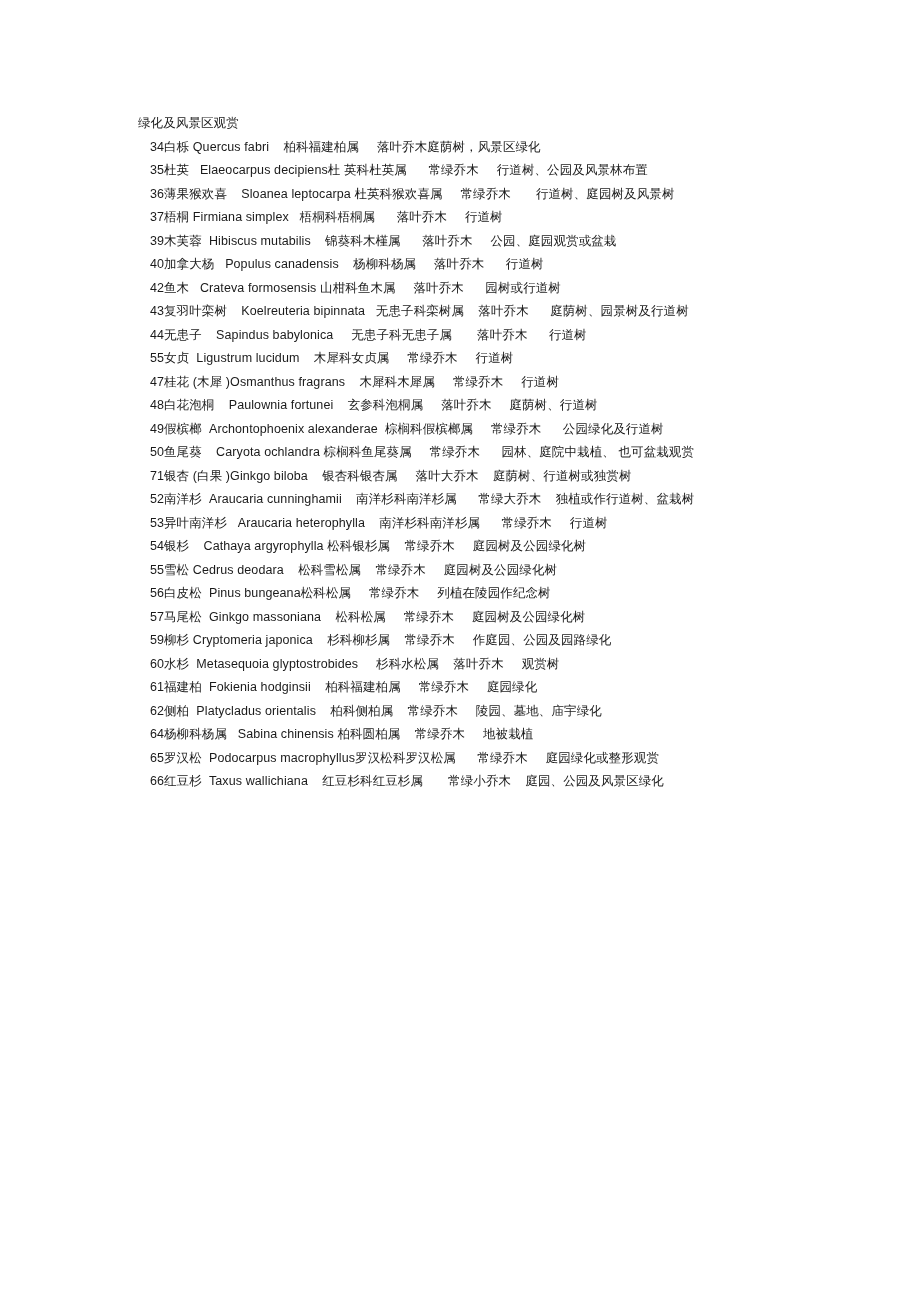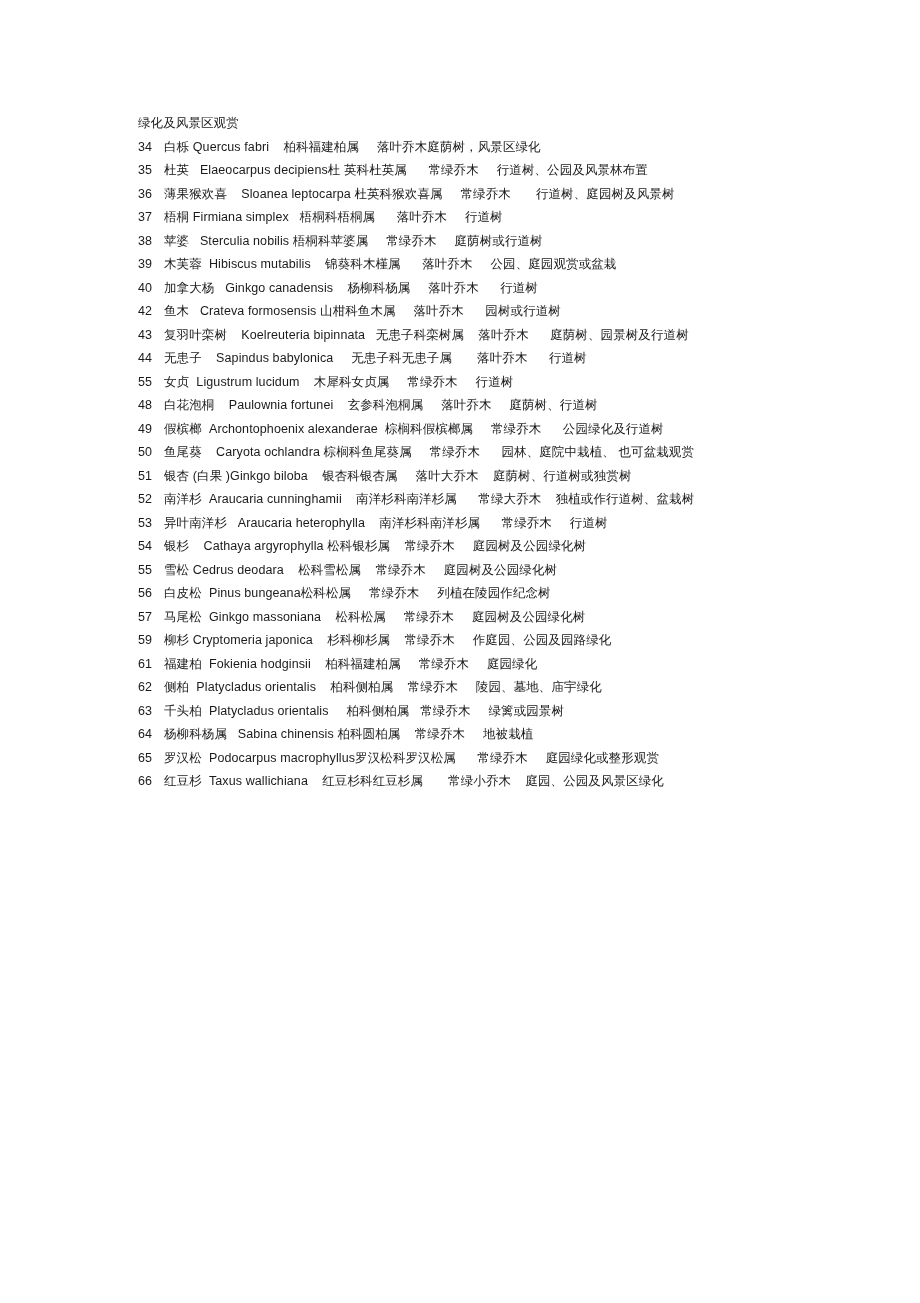--- a/index.html
+++ b/index.html
@@ -34,20 +34,21 @@
     line-height: 23.5px;
     margin: 0;
     white-space: pre-wrap;
     letter-spacing: 0.1px;
     text-indent: 0;
   }
   .entry .num {
     display: inline-block;
     width: 26px;
     white-space: pre;
+    text-align: right;
   }
   .entry .cn {
     white-space: pre;
   }
   .entry .lat {
     white-space: pre;
   }
   .entry .fam {
     white-space: pre;
   }
@@ -62,39 +63,39 @@
 <body>
 
 <div class="page">
   <div class="content">
     <div class="cont-line">绿化及风景区观赏</div>
     <div id="entry-list">
         <div class="entry"><span class="num">34</span><span class="cn">白栎</span><span style="white-space: pre;"> </span><span class="lat">Quercus fabri</span><span style="white-space: pre;">    </span><span class="fam">柏科福建柏属</span><span style="white-space: pre;">     </span><span class="type">落叶乔木</span><span style="white-space: pre;"></span><span class="use">庭荫树，风景区绿化</span></div>
         <div class="entry"><span class="num">35</span><span class="cn">杜英</span><span style="white-space: pre;">   </span><span class="lat">Elaeocarpus decipiens</span><span style="white-space: pre;"></span><span class="fam">杜 英科杜英属</span><span style="white-space: pre;">      </span><span class="type">常绿乔木</span><span style="white-space: pre;">     </span><span class="use">行道树、公园及风景林布置</span></div>
         <div class="entry"><span class="num">36</span><span class="cn">薄果猴欢喜</span><span style="white-space: pre;">    </span><span class="lat">Sloanea leptocarpa</span><span style="white-space: pre;"> </span><span class="fam">杜英科猴欢喜属</span><span style="white-space: pre;">     </span><span class="type">常绿乔木</span><span style="white-space: pre;">       </span><span class="use">行道树、庭园树及风景树</span></div>
         <div class="entry"><span class="num">37</span><span class="cn">梧桐</span><span style="white-space: pre;"> </span><span class="lat">Firmiana simplex</span><span style="white-space: pre;">   </span><span class="fam">梧桐科梧桐属</span><span style="white-space: pre;">      </span><span class="type">落叶乔木</span><span style="white-space: pre;">     </span><span class="use">行道树</span></div>
-        <div class="entry"><span class="num">38</span><span class="cn">苹婆</span><span style="white-space: pre;">   </span><span class="lat">Sterculia nobilis</span><span style="white-space: pre;"> </span><span class="fam">梧桐科苹婆属</span><span style="white-space: pre;">     </span><span class="type">常绿乔木</span><span style="white-space: pre;">     </span><span class="use">庭荫树或行道树</span></div>
         <div class="entry"><span class="num">39</span><span class="cn">木芙蓉</span><span style="white-space: pre;">  </span><span class="lat">Hibiscus mutabilis</span><span style="white-space: pre;">    </span><span class="fam">锦葵科木槿属</span><span style="white-space: pre;">      </span><span class="type">落叶乔木</span><span style="white-space: pre;">     </span><span class="use">公园、庭园观赏或盆栽</span></div>
-        <div class="entry"><span class="num">40</span><span class="cn">加拿大杨</span><span style="white-space: pre;">   </span><span class="lat">Ginkgo canadensis</span><span style="white-space: pre;">    </span><span class="fam">杨柳科杨属</span><span style="white-space: pre;">     </span><span class="type">落叶乔木</span><span style="white-space: pre;">      </span><span class="use">行道树</span></div>
+        <div class="entry"><span class="num">40</span><span class="cn">加拿大杨</span><span style="white-space: pre;">   </span><span class="lat">Populus canadensis</span><span style="white-space: pre;">    </span><span class="fam">杨柳科杨属</span><span style="white-space: pre;">     </span><span class="type">落叶乔木</span><span style="white-space: pre;">      </span><span class="use">行道树</span></div>
         <div class="entry"><span class="num">42</span><span class="cn">鱼木</span><span style="white-space: pre;">   </span><span class="lat">Crateva formosensis</span><span style="white-space: pre;"> </span><span class="fam">山柑科鱼木属</span><span style="white-space: pre;">     </span><span class="type">落叶乔木</span><span style="white-space: pre;">      </span><span class="use">园树或行道树</span></div>
         <div class="entry"><span class="num">43</span><span class="cn">复羽叶栾树</span><span style="white-space: pre;">    </span><span class="lat">Koelreuteria bipinnata</span><span style="white-space: pre;">   </span><span class="fam">无患子科栾树属</span><span style="white-space: pre;">    </span><span class="type">落叶乔木</span><span style="white-space: pre;">      </span><span class="use">庭荫树、园景树及行道树</span></div>
         <div class="entry"><span class="num">44</span><span class="cn">无患子</span><span style="white-space: pre;">    </span><span class="lat">Sapindus babylonica</span><span style="white-space: pre;">     </span><span class="fam">无患子科无患子属</span><span style="white-space: pre;">       </span><span class="type">落叶乔木</span><span style="white-space: pre;">      </span><span class="use">行道树</span></div>
         <div class="entry"><span class="num">55</span><span class="cn">女贞</span><span style="white-space: pre;">  </span><span class="lat">Ligustrum lucidum</span><span style="white-space: pre;">    </span><span class="fam">木犀科女贞属</span><span style="white-space: pre;">     </span><span class="type">常绿乔木</span><span style="white-space: pre;">     </span><span class="use">行道树</span></div>
+        <div class="entry"><span class="num">47</span><span class="cn">桂花 (木犀 )</span><span style="white-space: pre;"></span><span class="lat">Osmanthus fragrans</span><span style="white-space: pre;">    </span><span class="fam">木犀科木犀属</span><span style="white-space: pre;">     </span><span class="type">常绿乔木</span><span style="white-space: pre;">     </span><span class="use">行道树</span></div>
         <div class="entry"><span class="num">48</span><span class="cn">白花泡桐</span><span style="white-space: pre;">    </span><span class="lat">Paulownia fortunei</span><span style="white-space: pre;">    </span><span class="fam">玄参科泡桐属</span><span style="white-space: pre;">     </span><span class="type">落叶乔木</span><span style="white-space: pre;">     </span><span class="use">庭荫树、行道树</span></div>
         <div class="entry"><span class="num">49</span><span class="cn">假槟榔</span><span style="white-space: pre;">  </span><span class="lat">Archontophoenix alexanderae</span><span style="white-space: pre;">  </span><span class="fam">棕榈科假槟榔属</span><span style="white-space: pre;">     </span><span class="type">常绿乔木</span><span style="white-space: pre;">      </span><span class="use">公园绿化及行道树</span></div>
         <div class="entry"><span class="num">50</span><span class="cn">鱼尾葵</span><span style="white-space: pre;">    </span><span class="lat">Caryota ochlandra</span><span style="white-space: pre;"> </span><span class="fam">棕榈科鱼尾葵属</span><span style="white-space: pre;">     </span><span class="type">常绿乔木</span><span style="white-space: pre;">      </span><span class="use">园林、庭院中栽植、 也可盆栽观赏</span></div>
-        <div class="entry"><span class="num">51</span><span class="cn">银杏 (白果 )</span><span style="white-space: pre;"></span><span class="lat">Ginkgo biloba</span><span style="white-space: pre;">    </span><span class="fam">银杏科银杏属</span><span style="white-space: pre;">     </span><span class="type">落叶大乔木</span><span style="white-space: pre;">    </span><span class="use">庭荫树、行道树或独赏树</span></div>
+        <div class="entry"><span class="num">71</span><span class="cn">银杏 (白果 )</span><span style="white-space: pre;"></span><span class="lat">Ginkgo biloba</span><span style="white-space: pre;">    </span><span class="fam">银杏科银杏属</span><span style="white-space: pre;">     </span><span class="type">落叶大乔木</span><span style="white-space: pre;">    </span><span class="use">庭荫树、行道树或独赏树</span></div>
         <div class="entry"><span class="num">52</span><span class="cn">南洋杉</span><span style="white-space: pre;">  </span><span class="lat">Araucaria cunninghamii</span><span style="white-space: pre;">    </span><span class="fam">南洋杉科南洋杉属</span><span style="white-space: pre;">      </span><span class="type">常绿大乔木</span><span style="white-space: pre;">    </span><span class="use">独植或作行道树、盆栽树</span></div>
         <div class="entry"><span class="num">53</span><span class="cn">异叶南洋杉</span><span style="white-space: pre;">   </span><span class="lat">Araucaria heterophylla</span><span style="white-space: pre;">    </span><span class="fam">南洋杉科南洋杉属</span><span style="white-space: pre;">      </span><span class="type">常绿乔木</span><span style="white-space: pre;">     </span><span class="use">行道树</span></div>
         <div class="entry"><span class="num">54</span><span class="cn">银杉</span><span style="white-space: pre;">    </span><span class="lat">Cathaya argyrophylla</span><span style="white-space: pre;"> </span><span class="fam">松科银杉属</span><span style="white-space: pre;">    </span><span class="type">常绿乔木</span><span style="white-space: pre;">     </span><span class="use">庭园树及公园绿化树</span></div>
         <div class="entry"><span class="num">55</span><span class="cn">雪松</span><span style="white-space: pre;"> </span><span class="lat">Cedrus deodara</span><span style="white-space: pre;">    </span><span class="fam">松科雪松属</span><span style="white-space: pre;">    </span><span class="type">常绿乔木</span><span style="white-space: pre;">     </span><span class="use">庭园树及公园绿化树</span></div>
         <div class="entry"><span class="num">56</span><span class="cn">白皮松</span><span style="white-space: pre;">  </span><span class="lat">Pinus bungeana</span><span style="white-space: pre;"></span><span class="fam">松科松属</span><span style="white-space: pre;">     </span><span class="type">常绿乔木</span><span style="white-space: pre;">     </span><span class="use">列植在陵园作纪念树</span></div>
         <div class="entry"><span class="num">57</span><span class="cn">马尾松</span><span style="white-space: pre;">  </span><span class="lat">Ginkgo massoniana</span><span style="white-space: pre;">    </span><span class="fam">松科松属</span><span style="white-space: pre;">     </span><span class="type">常绿乔木</span><span style="white-space: pre;">     </span><span class="use">庭园树及公园绿化树</span></div>
         <div class="entry"><span class="num">59</span><span class="cn">柳杉</span><span style="white-space: pre;"> </span><span class="lat">Cryptomeria japonica</span><span style="white-space: pre;">    </span><span class="fam">杉科柳杉属</span><span style="white-space: pre;">    </span><span class="type">常绿乔木</span><span style="white-space: pre;">     </span><span class="use">作庭园、公园及园路绿化</span></div>
+        <div class="entry"><span class="num">60</span><span class="cn">水杉</span><span style="white-space: pre;">  </span><span class="lat">Metasequoia glyptostrobides</span><span style="white-space: pre;">     </span><span class="fam">杉科水松属</span><span style="white-space: pre;">    </span><span class="type">落叶乔木</span><span style="white-space: pre;">     </span><span class="use">观赏树</span></div>
         <div class="entry"><span class="num">61</span><span class="cn">福建柏</span><span style="white-space: pre;">  </span><span class="lat">Fokienia hodginsii</span><span style="white-space: pre;">    </span><span class="fam">柏科福建柏属</span><span style="white-space: pre;">     </span><span class="type">常绿乔木</span><span style="white-space: pre;">     </span><span class="use">庭园绿化</span></div>
         <div class="entry"><span class="num">62</span><span class="cn">侧柏</span><span style="white-space: pre;">  </span><span class="lat">Platycladus orientalis</span><span style="white-space: pre;">    </span><span class="fam">柏科侧柏属</span><span style="white-space: pre;">    </span><span class="type">常绿乔木</span><span style="white-space: pre;">     </span><span class="use">陵园、墓地、庙宇绿化</span></div>
-        <div class="entry"><span class="num">63</span><span class="cn">千头柏</span><span style="white-space: pre;">  </span><span class="lat">Platycladus orientalis</span><span style="white-space: pre;">     </span><span class="fam">柏科侧柏属</span><span style="white-space: pre;">   </span><span class="type">常绿乔木</span><span style="white-space: pre;">     </span><span class="use">绿篱或园景树</span></div>
         <div class="entry"><span class="num">64</span><span class="cn">杨柳科杨属</span><span style="white-space: pre;">   </span><span class="lat">Sabina chinensis</span><span style="white-space: pre;"> </span><span class="fam">柏科圆柏属</span><span style="white-space: pre;">    </span><span class="type">常绿乔木</span><span style="white-space: pre;">     </span><span class="use">地被栽植</span></div>
         <div class="entry"><span class="num">65</span><span class="cn">罗汉松</span><span style="white-space: pre;">  </span><span class="lat">Podocarpus macrophyllus</span><span style="white-space: pre;"></span><span class="fam">罗汉松科罗汉松属</span><span style="white-space: pre;">      </span><span class="type">常绿乔木</span><span style="white-space: pre;">     </span><span class="use">庭园绿化或整形观赏</span></div>
         <div class="entry"><span class="num">66</span><span class="cn">红豆杉</span><span style="white-space: pre;">  </span><span class="lat">Taxus wallichiana</span><span style="white-space: pre;">    </span><span class="fam">红豆杉科红豆杉属</span><span style="white-space: pre;">       </span><span class="type">常绿小乔木</span><span style="white-space: pre;">    </span><span class="use">庭园、公园及风景区绿化</span></div>
       </div>
   </div>
 </div>
 
 </body></html>

